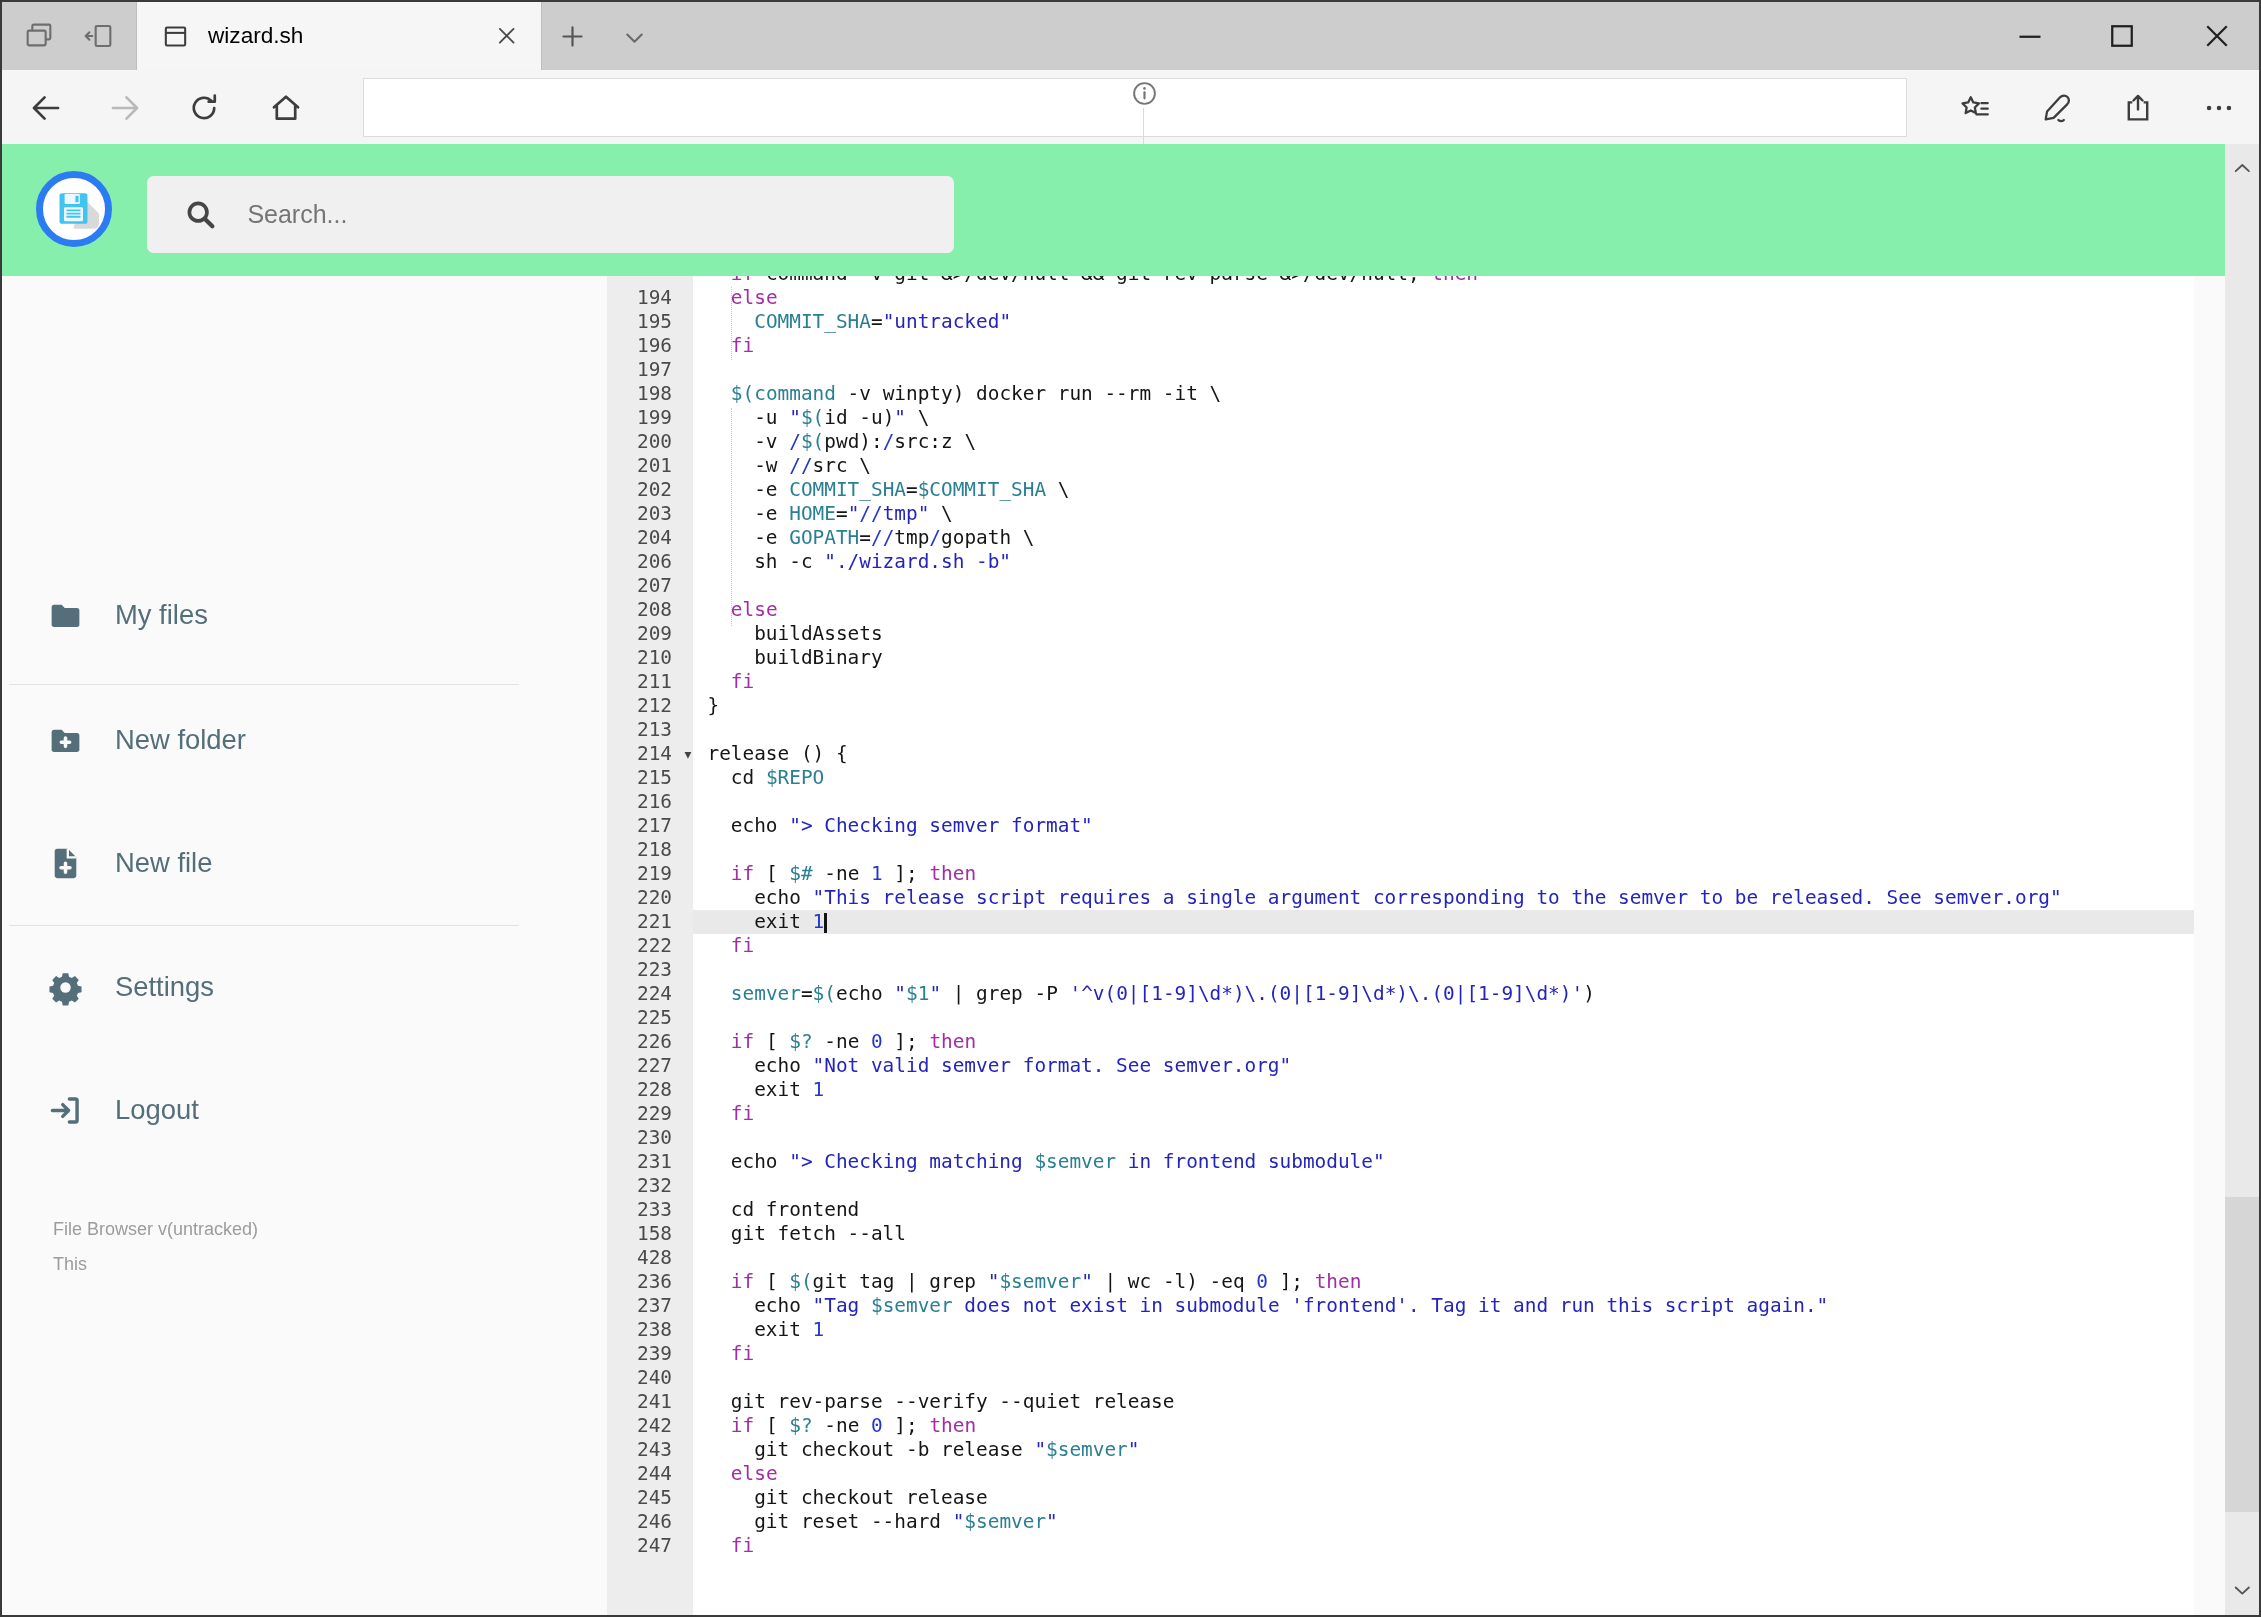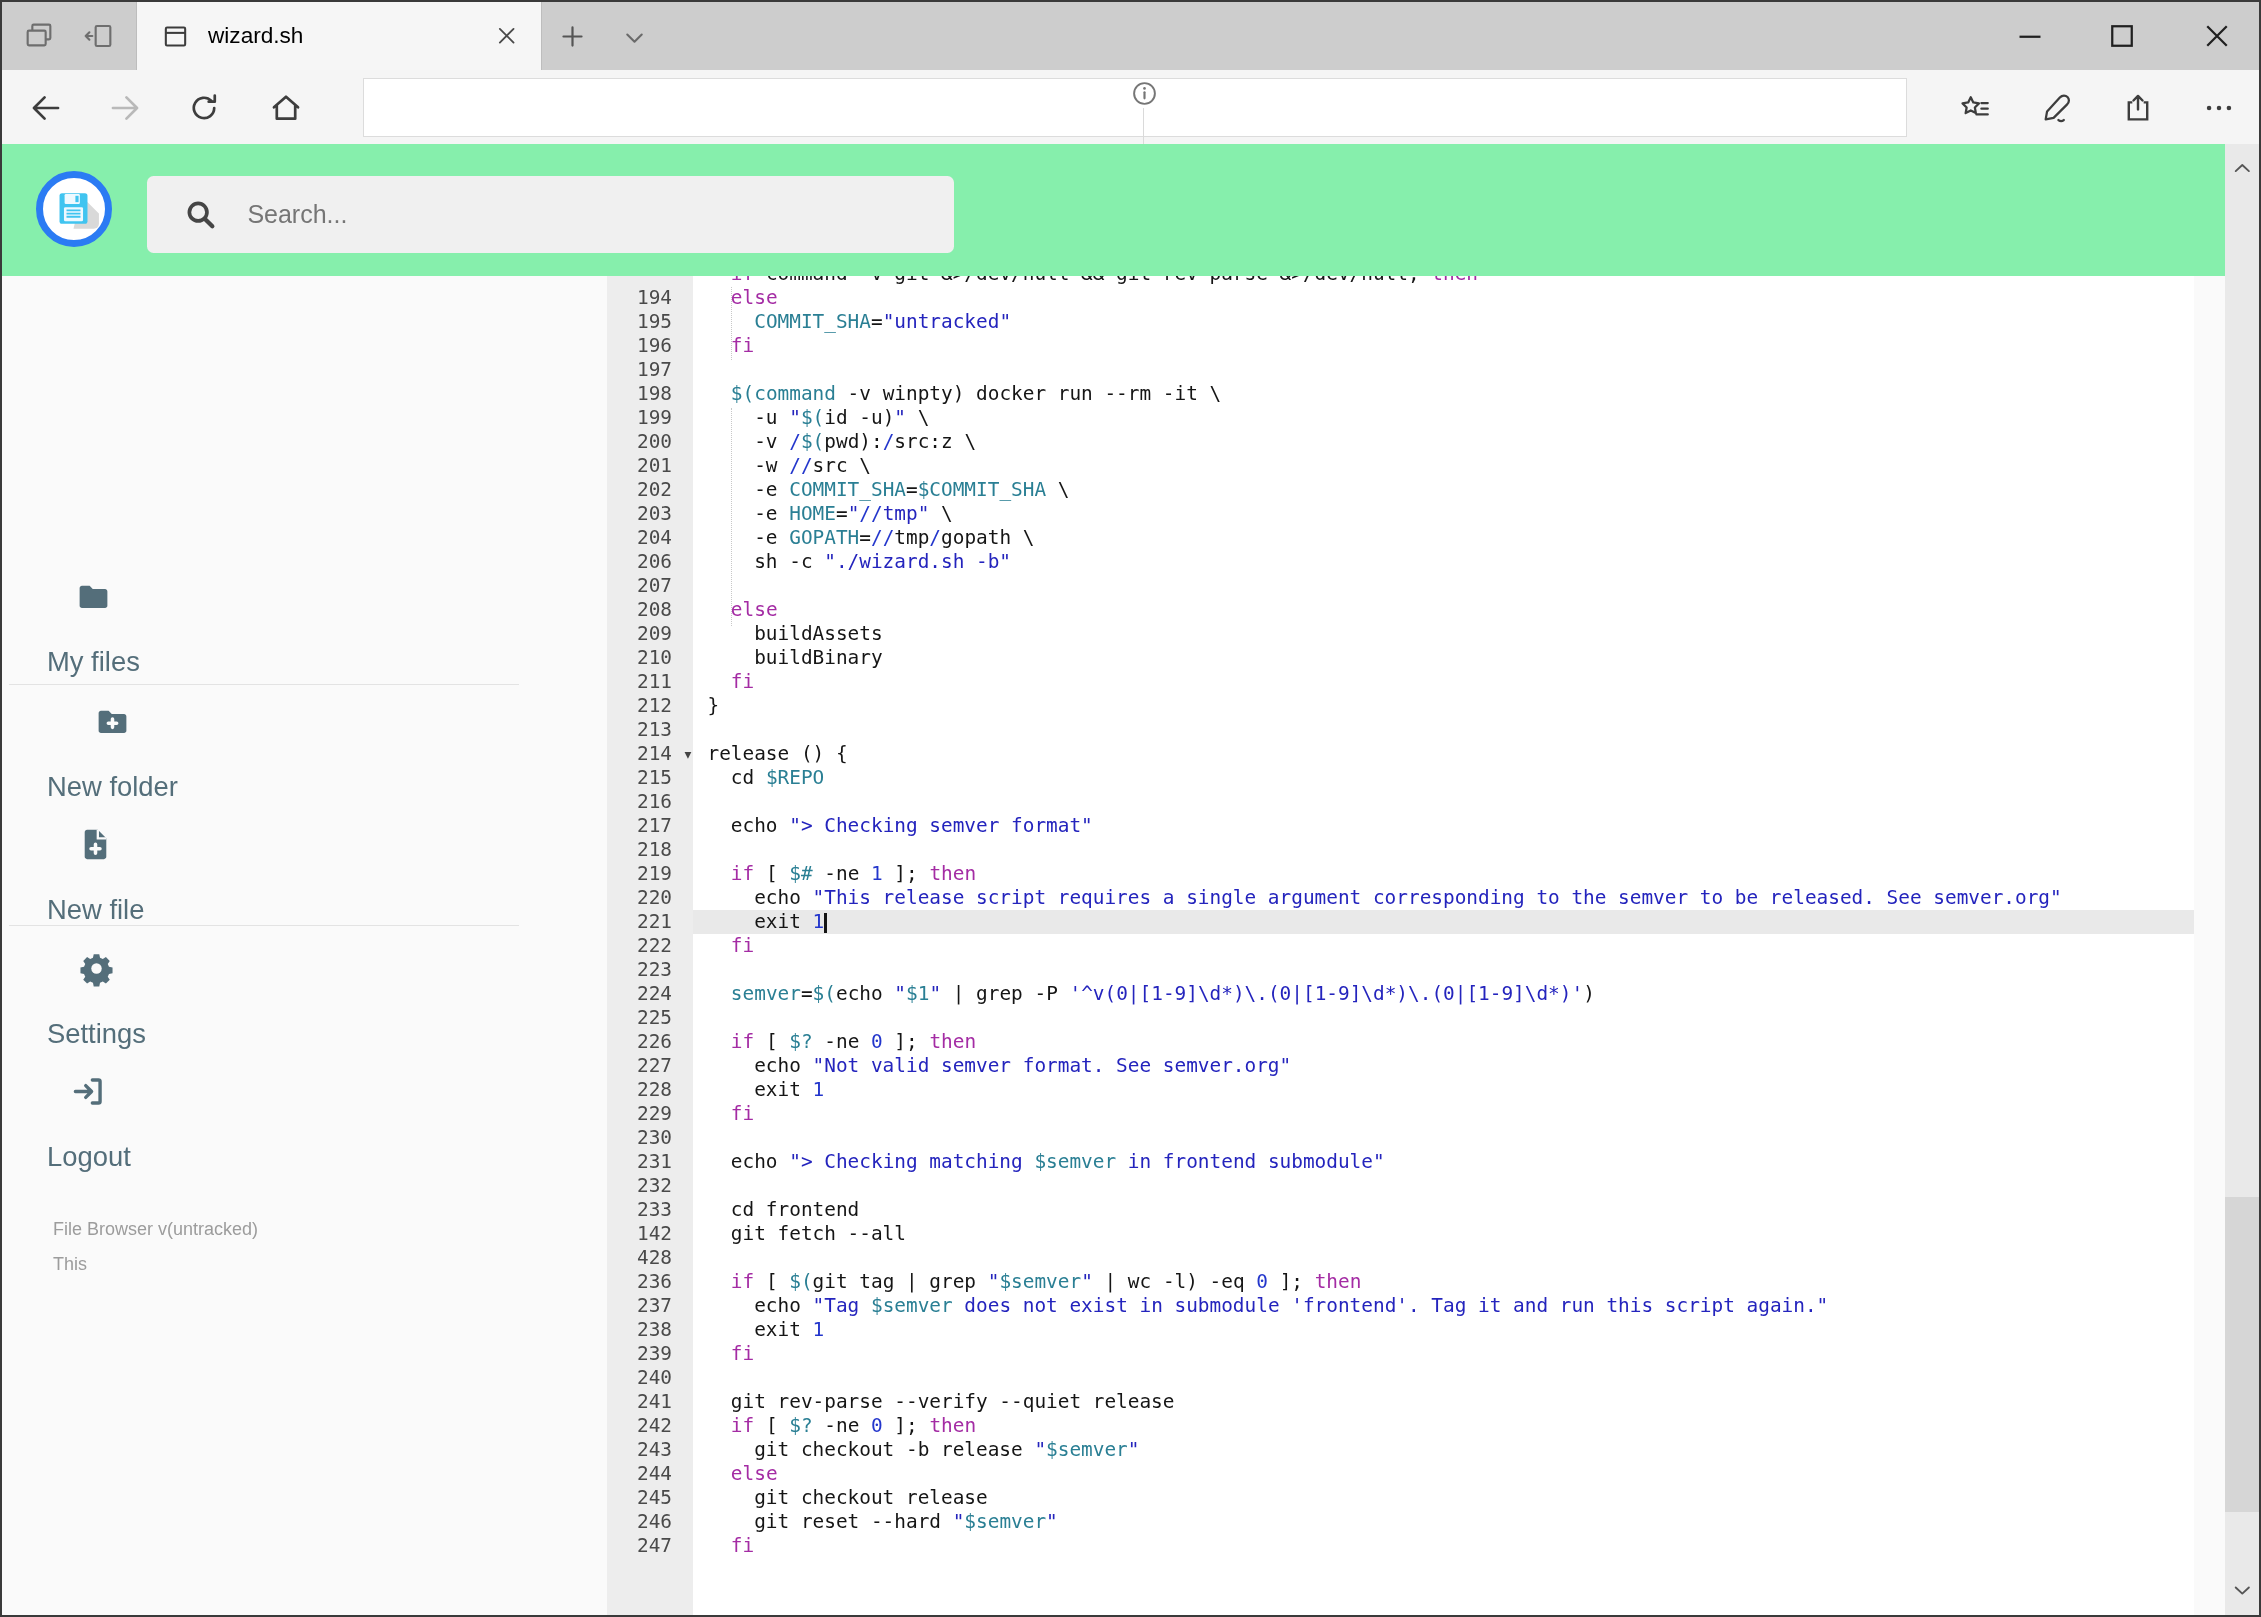--- a/index.html
+++ b/index.html
@@ -43,21 +43,21 @@
   #search-icon{width:34px;height:34px;margin-left:37px;color:#454545;flex:none;}
   #search-icon svg{width:100%;height:100%;}
   #search-input{margin-left:27.4px;border:none;outline:none;background:transparent;font-size:25px;color:#333;width:646px;font-family:"Liberation Sans",sans-serif;}
   #search-input::placeholder{color:#757575;opacity:1;}
   #file-toolbar{position:absolute;left:1447px;top:194px;height:0;display:flex;gap:50px;}
   .tbtn{width:37px;height:37px;color:#546e7a;flex:none;cursor:pointer;}
   .tbtn svg{width:100%;height:100%;}
   
   #content{position:absolute;top:274px;left:0;right:0;bottom:0;background:#fafafa;}
   
-  .side-item{position:absolute;left:45px;height:74px;display:flex;align-items:center;gap:31px;cursor:pointer;flex-direction:column;}
+  .side-item{position:absolute;left:45px;height:74px;display:flex;align-items:center;gap:31px;cursor:pointer;}
   .side-item .s-icon{width:37px;height:37px;color:#546e7a;flex:none;}
   .side-item .s-icon svg{width:100%;height:100%;}
   .side-item .s-label{font-size:27.4px;color:#546e7a;}
   .side-div{position:absolute;left:6.5px;width:510px;height:0.8px;background:#e3e3e3;}
   #sb-version{position:absolute;left:51px;top:943px;font-size:18px;color:#9c9c9c;}
   #sb-help{position:absolute;left:51px;top:978px;font-size:18px;color:#9c9c9c;}
   
   #editor{position:absolute;left:605px;top:0;width:1587px;bottom:0;background:#fff;overflow:hidden;}
   #gutter-bg{position:absolute;left:0;top:0;width:86px;height:100%;background:#ededed;}
   #code-lines{position:absolute;left:0;right:0;top:-13.7px;}
@@ -318,21 +318,21 @@
           <div class="cl"><span class="ln">224</span><span class="lc"><span class="tk-pl">  </span><span class="tk-vr">semver</span><span class="tk-pl">=</span><span class="tk-vr">$(</span><span class="tk-pl">echo </span><span class="tk-st">"</span><span class="tk-vr">$1</span><span class="tk-st">"</span><span class="tk-pl"> | grep -P </span><span class="tk-st">'^v(0|[1-9]\d*)\.(0|[1-9]\d*)\.(0|[1-9]\d*)'</span><span class="tk-pl">)</span></span></div>
           <div class="cl"><span class="ln">225</span><span class="lc"></span></div>
           <div class="cl"><span class="ln">226</span><span class="lc"><span class="tk-pl">  </span><span class="tk-kw">if</span><span class="tk-pl"> [ </span><span class="tk-vr">$?</span><span class="tk-pl"> -ne </span><span class="tk-nm">0</span><span class="tk-pl"> ]; </span><span class="tk-kw">then</span></span></div>
           <div class="cl"><span class="ln">227</span><span class="lc"><span class="tk-pl">    echo </span><span class="tk-st">"Not valid semver format. See semver.org"</span></span></div>
           <div class="cl"><span class="ln">228</span><span class="lc"><span class="tk-pl">    exit </span><span class="tk-nm">1</span></span></div>
           <div class="cl"><span class="ln">229</span><span class="lc"><span class="tk-pl">  </span><span class="tk-kw">fi</span></span></div>
           <div class="cl"><span class="ln">230</span><span class="lc"></span></div>
           <div class="cl"><span class="ln">231</span><span class="lc"><span class="tk-pl">  echo </span><span class="tk-st">"&gt; Checking matching </span><span class="tk-vr">$semver</span><span class="tk-st"> in frontend submodule"</span></span></div>
           <div class="cl"><span class="ln">232</span><span class="lc"></span></div>
           <div class="cl"><span class="ln">233</span><span class="lc"><span class="tk-pl">  cd frontend</span></span></div>
-          <div class="cl"><span class="ln">142</span><span class="lc"><span class="tk-pl">  git fetch --all</span></span></div>
+          <div class="cl"><span class="ln">158</span><span class="lc"><span class="tk-pl">  git fetch --all</span></span></div>
           <div class="cl"><span class="ln">428</span><span class="lc"></span></div>
           <div class="cl"><span class="ln">236</span><span class="lc"><span class="tk-pl">  </span><span class="tk-kw">if</span><span class="tk-pl"> [ </span><span class="tk-vr">$(</span><span class="tk-pl">git tag | grep </span><span class="tk-st">"</span><span class="tk-vr">$semver</span><span class="tk-st">"</span><span class="tk-pl"> | wc -l) -eq </span><span class="tk-nm">0</span><span class="tk-pl"> ]; </span><span class="tk-kw">then</span></span></div>
           <div class="cl"><span class="ln">237</span><span class="lc"><span class="tk-pl">    echo </span><span class="tk-st">"Tag </span><span class="tk-vr">$semver</span><span class="tk-st"> does not exist in submodule 'frontend'. Tag it and run this script again."</span></span></div>
           <div class="cl"><span class="ln">238</span><span class="lc"><span class="tk-pl">    exit </span><span class="tk-nm">1</span></span></div>
           <div class="cl"><span class="ln">239</span><span class="lc"><span class="tk-pl">  </span><span class="tk-kw">fi</span></span></div>
           <div class="cl"><span class="ln">240</span><span class="lc"></span></div>
           <div class="cl"><span class="ln">241</span><span class="lc"><span class="tk-pl">  git rev-parse --verify --quiet release</span></span></div>
           <div class="cl"><span class="ln">242</span><span class="lc"><span class="tk-pl">  </span><span class="tk-kw">if</span><span class="tk-pl"> [ </span><span class="tk-vr">$?</span><span class="tk-pl"> -ne </span><span class="tk-nm">0</span><span class="tk-pl"> ]; </span><span class="tk-kw">then</span></span></div>
           <div class="cl"><span class="ln">243</span><span class="lc"><span class="tk-pl">    git checkout -b release </span><span class="tk-st">"</span><span class="tk-vr">$semver</span><span class="tk-st">"</span></span></div>
           <div class="cl"><span class="ln">244</span><span class="lc"><span class="tk-pl">  </span><span class="tk-kw">else</span></span></div>

